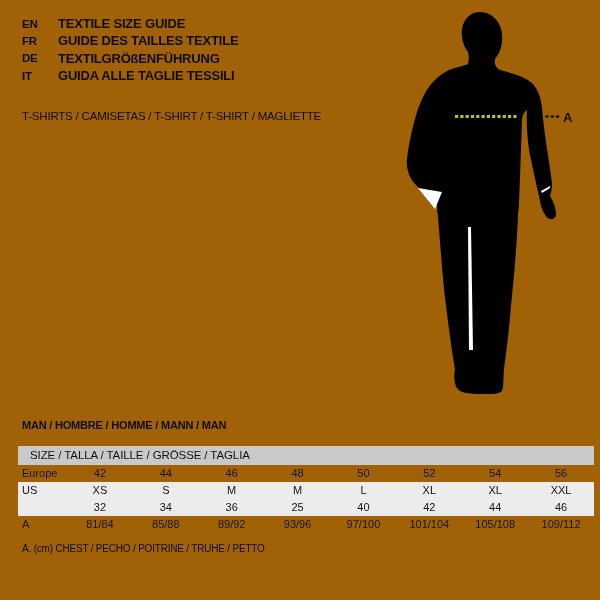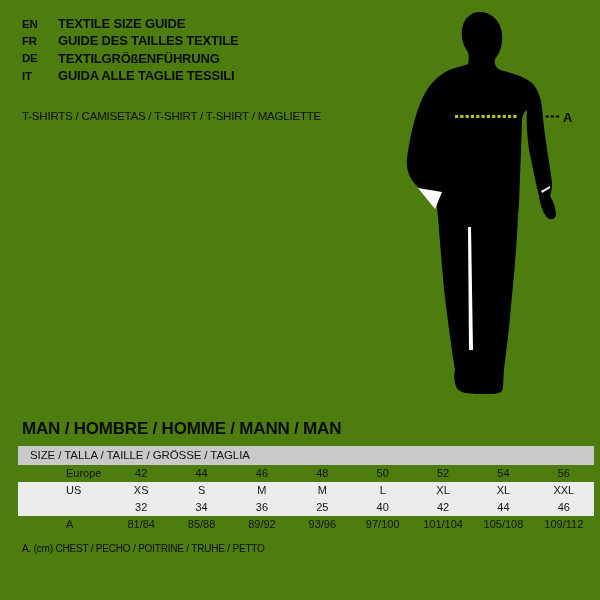--- a/index.html
+++ b/index.html
@@ -1,37 +1,37 @@
 <!DOCTYPE html>
 <html><head>
 <meta charset="utf-8">
 <style>
   html,body{margin:0;padding:0;}
   .page{
-    position:relative;width:600px;height:600px;background:#4d7c0f;
+    position:relative;width:600px;height:600px;background:#a16207;
     font-family:"Liberation Sans",sans-serif;color:#0c0c0c;overflow:hidden;
   }
   
   .lang-block{position:absolute;left:22px;top:15px;}
   .lang-row{display:flex;height:17.3px;align-items:center;}
   .lang-code{width:36px;font-weight:700;font-size:11.5px;letter-spacing:-0.2px;}
   .lang-label{font-weight:700;font-size:13px;letter-spacing:-0.2px;white-space:nowrap;}
   
   .cat-block{position:absolute;left:22px;top:108px;}
   .cat-line{font-weight:400;font-size:11.5px;line-height:17.5px;letter-spacing:-0.2px;white-space:nowrap;}
   
   .figure-wrap{position:absolute;left:402px;top:5px;width:170px;height:395px;}
   .figure-wrap svg{display:block;width:170px;height:395px;}
   .measure-a-text{font-family:"Liberation Sans",sans-serif;font-size:13px;font-weight:700;}
   
-  .man-title{position:absolute;left:22px;top:419px;font-weight:700;font-size:17px;letter-spacing:-0.2px;white-space:nowrap;}
+  .man-title{position:absolute;left:22px;top:419px;font-weight:700;font-size:11px;letter-spacing:-0.2px;white-space:nowrap;}
   
   .size-table{position:absolute;left:18px;top:446px;width:576px;font-size:11px;color:#141414;}
   .thead{height:19px;line-height:19px;padding-left:12px;font-size:11.5px;letter-spacing:-0.1px;color:#121212;}
-  .trow{display:flex;height:17px;line-height:17px;margin-left:44px;}
+  .trow{display:flex;height:17px;line-height:17px;}
   .tlabel{width:49px;padding-left:4px;box-sizing:border-box;text-align:left;}
   .tcell{flex:1;text-align:center;}
   
   .footnote{position:absolute;left:22px;top:543px;font-weight:400;font-size:10px;letter-spacing:-0.2px;white-space:nowrap;}
 </style>
 </head>
 <body>
 
 <div class="page">
 

